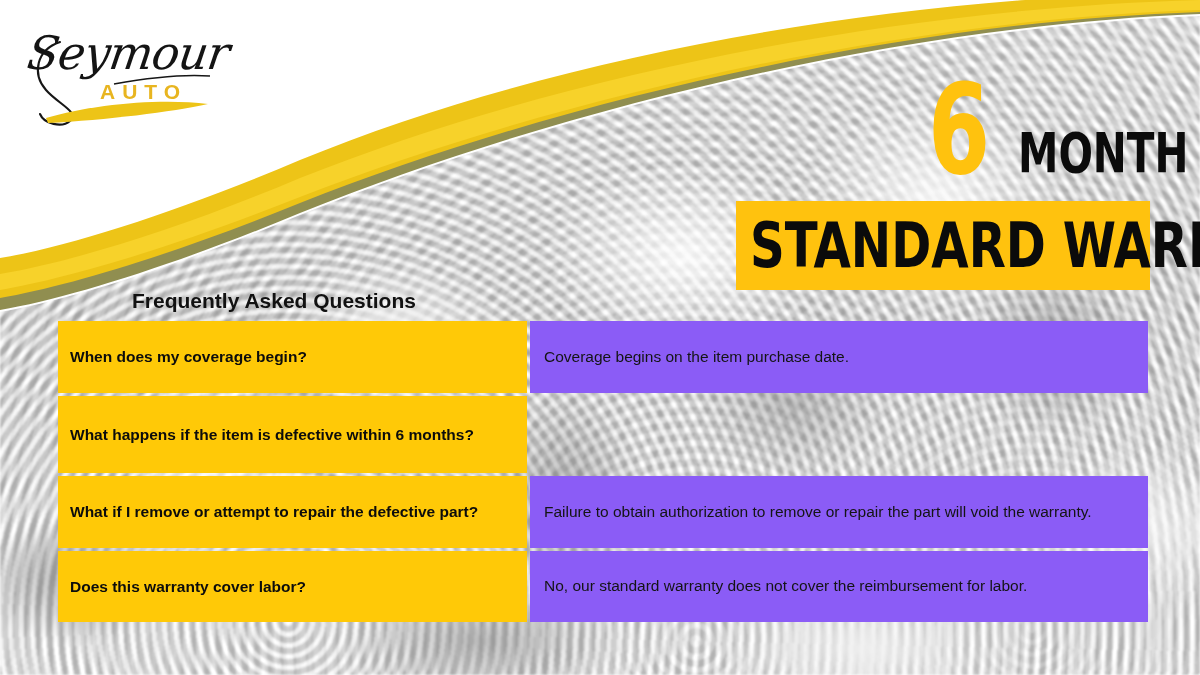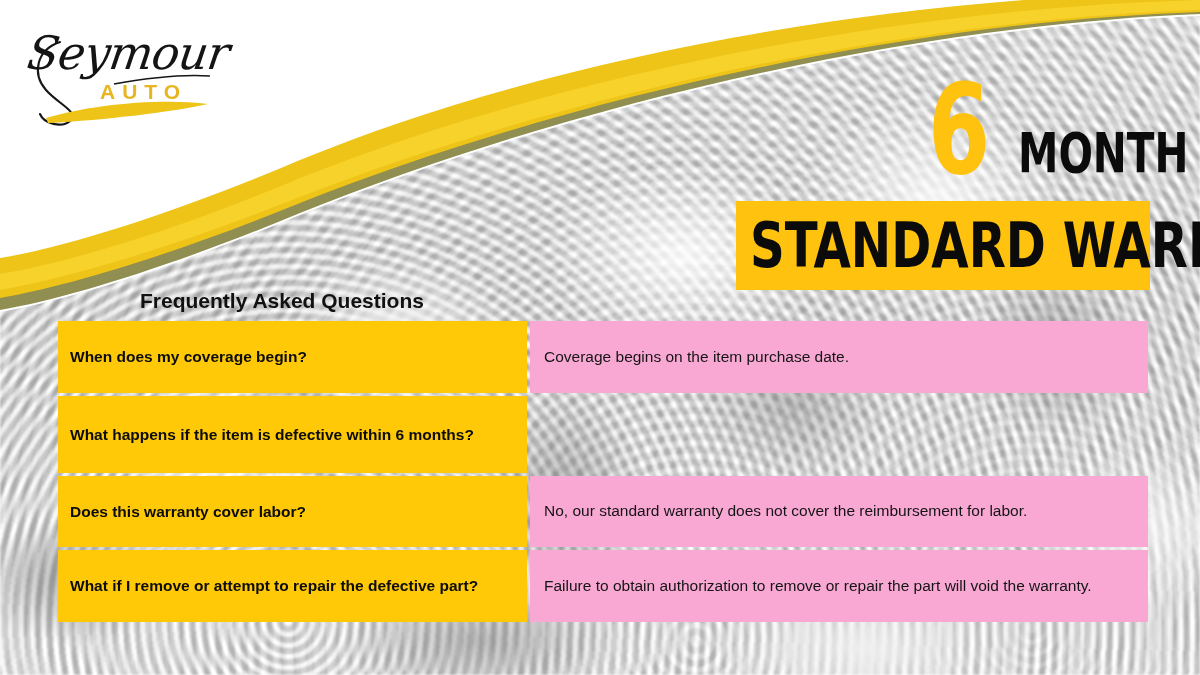--- a/index.html
+++ b/index.html
@@ -142,21 +142,21 @@
     line-height: 1.05;
     color: #0b0b0b;
     transform: scaleX(.865);
     transform-origin: left top;
     white-space: nowrap;
   }
 
   
   .faq-heading {
     position: absolute;
-    left: 140px;
+    left: 132px;
     top: 289px;
     font-family: "Liberation Sans", sans-serif;
     font-weight: 700;
     font-size: 21px;
     color: #111111;
     white-space: nowrap;
   }
 
   
   .faq-table {
@@ -182,21 +182,21 @@
   }
   .q-cell .q-text {
     font-family: "Liberation Sans", sans-serif;
     font-weight: 700;
     font-size: 15.5px;
     line-height: 1.42;
     color: #0c0c0c;
   }
   .a-cell {
     flex: 1 1 auto;
-    background: #f9a8d4;
+    background: #8b5cf6;
     padding: 10px 12px 10px 14px;
     box-sizing: border-box;
     display: flex;
     align-items: center;
     margin-left: 3px;
   }
   .a-cell .a-text {
     font-family: "Liberation Sans", sans-serif;
     font-weight: 400;
     font-size: 15.5px;
@@ -267,31 +267,31 @@
       </div>
     </div>
 
     <div class="faq-row">
       <div class="q-cell h-77">
         <span class="q-text">What happens if the item is defective within 6 months?</span>
       </div>
     </div>
 
     <div class="faq-row">
+      <div class="q-cell h-72b">
+        <span class="q-text">What if I remove or attempt to repair the defective part?</span>
+      </div>
+      <div class="a-cell h-72b">
+        <span class="a-text">Failure to obtain authorization to remove or repair the part will void the warranty.</span>
+      </div>
+    </div>
+
+    <div class="faq-row">
       <div class="q-cell h-71">
         <span class="q-text">Does this warranty cover labor?</span>
       </div>
       <div class="a-cell h-71">
         <span class="a-text">No, our standard warranty does not cover the reimbursement for labor.</span>
       </div>
     </div>
 
-    <div class="faq-row">
-      <div class="q-cell h-72b">
-        <span class="q-text">What if I remove or attempt to repair the defective part?</span>
-      </div>
-      <div class="a-cell h-72b">
-        <span class="a-text">Failure to obtain authorization to remove or repair the part will void the warranty.</span>
-      </div>
-    </div>
-
   </div>
 </div>
 
 </body></html>

